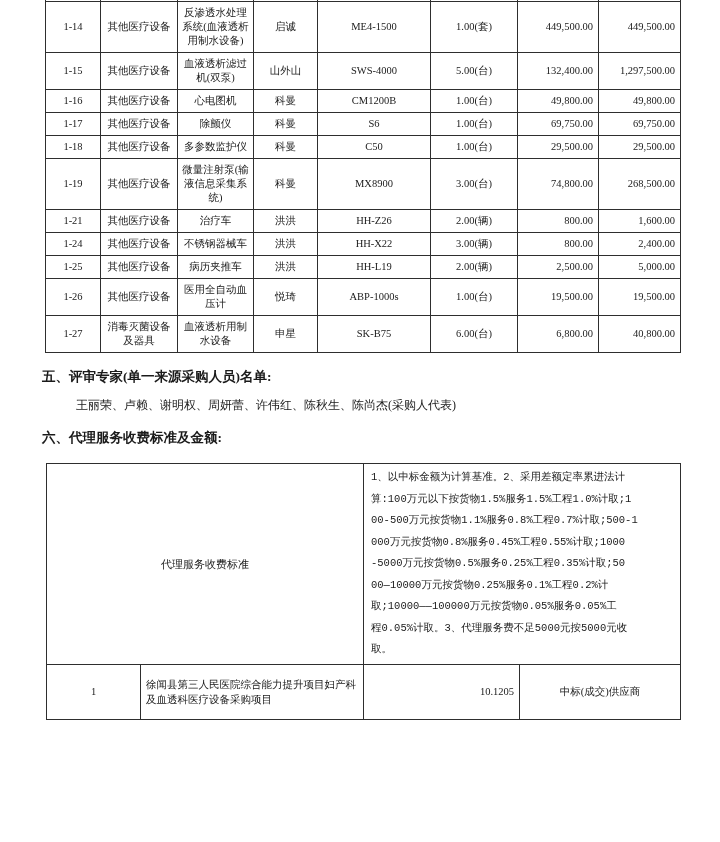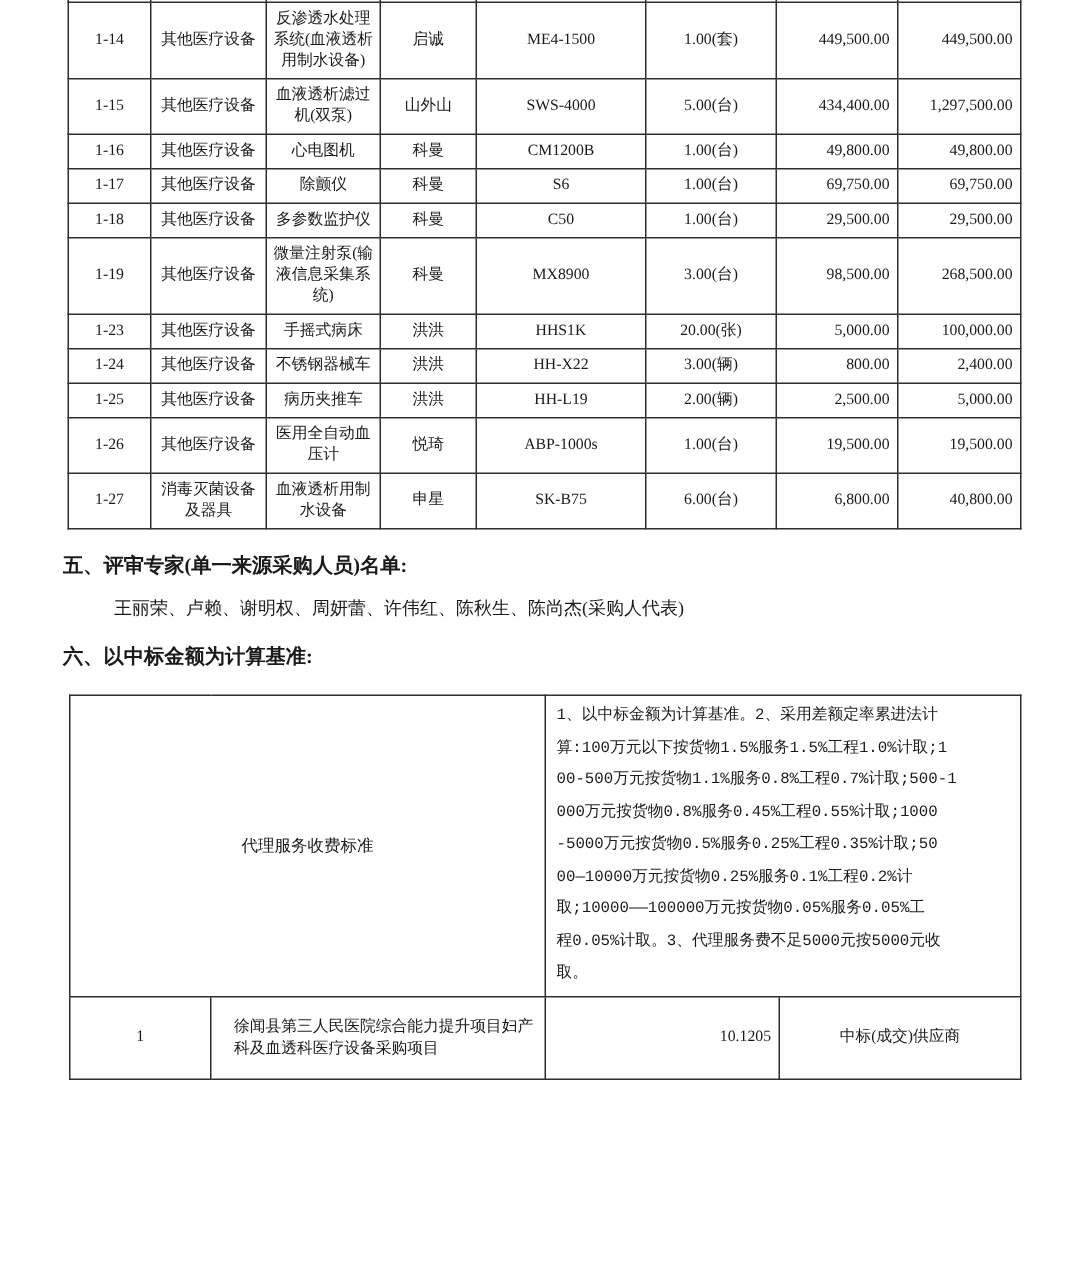--- a/index.html
+++ b/index.html
@@ -25,21 +25,21 @@
   }
   
   .fee-table{margin:15px 0 0 46px;width:634px;}
   .fee-label-cell{text-align:center;font-size:11px;}
   .fee-text-cell{
     font-size:10.5px;line-height:21.5px;padding:3px 6px 3px 7px;
     white-space:pre-wrap;text-align:left;vertical-align:top;font-family:Liberation Mono, monospace;
   }
   .fee-head td{height:30px;text-align:center;font-size:11px;}
   .pkg-row td{height:46px;}
-  .pkg-name{text-align:left;font-size:10.5px;line-height:15px;padding-left:15px;}
+  .pkg-name{text-align:left;font-size:10.5px;line-height:15px;padding-left:5px;}
 </style>
 </head>
 <body>
 
 <table class="equip-table">
   <colgroup>
     <col style="width:55px">
       <col style="width:77px">
       <col style="width:76px">
     <col style="width:64px">
@@ -71,21 +71,21 @@
     <td class="r">449,500.00</td>
   </tr>
 
   <tr>
     <td class="c">1-15</td>
     <td class="c">其他医疗设备</td>
     <td class="c">血液透析滤过机(双泵)</td>
     <td class="c">山外山</td>
     <td class="c">SWS-4000</td>
     <td class="c">5.00(台)</td>
-    <td class="r">434,400.00</td>
+    <td class="r">132,400.00</td>
     <td class="r">1,297,500.00</td>
   </tr>
 
   <tr>
     <td class="c">1-16</td>
     <td class="c">其他医疗设备</td>
     <td class="c">心电图机</td>
     <td class="c">科曼</td>
     <td class="c">CM1200B</td>
     <td class="c">1.00(台)</td>
@@ -115,37 +115,37 @@
     <td class="r">29,500.00</td>
   </tr>
 
   <tr>
     <td class="c">1-19</td>
     <td class="c">其他医疗设备</td>
     <td class="c">微量注射泵(输液信息采集系统)</td>
     <td class="c">科曼</td>
     <td class="c">MX8900</td>
     <td class="c">3.00(台)</td>
-    <td class="r">98,500.00</td>
+    <td class="r">74,800.00</td>
     <td class="r">268,500.00</td>
   </tr>
 
 
-
-
-  <tr>
-    <td class="c">1-23</td>
-    <td class="c">其他医疗设备</td>
-    <td class="c">手摇式病床</td>
+  <tr>
+    <td class="c">1-21</td>
+    <td class="c">其他医疗设备</td>
+    <td class="c">治疗车</td>
     <td class="c">洪洪</td>
-    <td class="c">HHS1K</td>
-    <td class="c">20.00(张)</td>
-    <td class="r">5,000.00</td>
-    <td class="r">100,000.00</td>
-  </tr>
+    <td class="c">HH-Z26</td>
+    <td class="c">2.00(辆)</td>
+    <td class="r">800.00</td>
+    <td class="r">1,600.00</td>
+  </tr>
+
+
 
   <tr>
     <td class="c">1-24</td>
     <td class="c">其他医疗设备</td>
     <td class="c">不锈钢器械车</td>
     <td class="c">洪洪</td>
     <td class="c">HH-X22</td>
     <td class="c">3.00(辆)</td>
     <td class="r">800.00</td>
     <td class="r">2,400.00</td>
@@ -182,21 +182,21 @@
     <td class="c">6.00(台)</td>
     <td class="r">6,800.00</td>
     <td class="r">40,800.00</td>
   </tr>
 </tbody>
 </table>
 
 <div class="sec-heading">五、评审专家(单一来源采购人员)名单:</div>
 <div class="names-line">王丽荣、卢赖、谢明权、周妍蕾、许伟红、陈秋生、陈尚杰(采购人代表)</div>
 
-<div class="sec-heading">六、以中标金额为计算基准:</div>
+<div class="sec-heading">六、代理服务收费标准及金额:</div>
 
 <table class="fee-table">
   <colgroup>
     <col style="width:94px">
       <col style="width:223px">
       <col style="width:156px">
       <col style="width:161px">
   </colgroup>
   <tbody>
     <tr>

